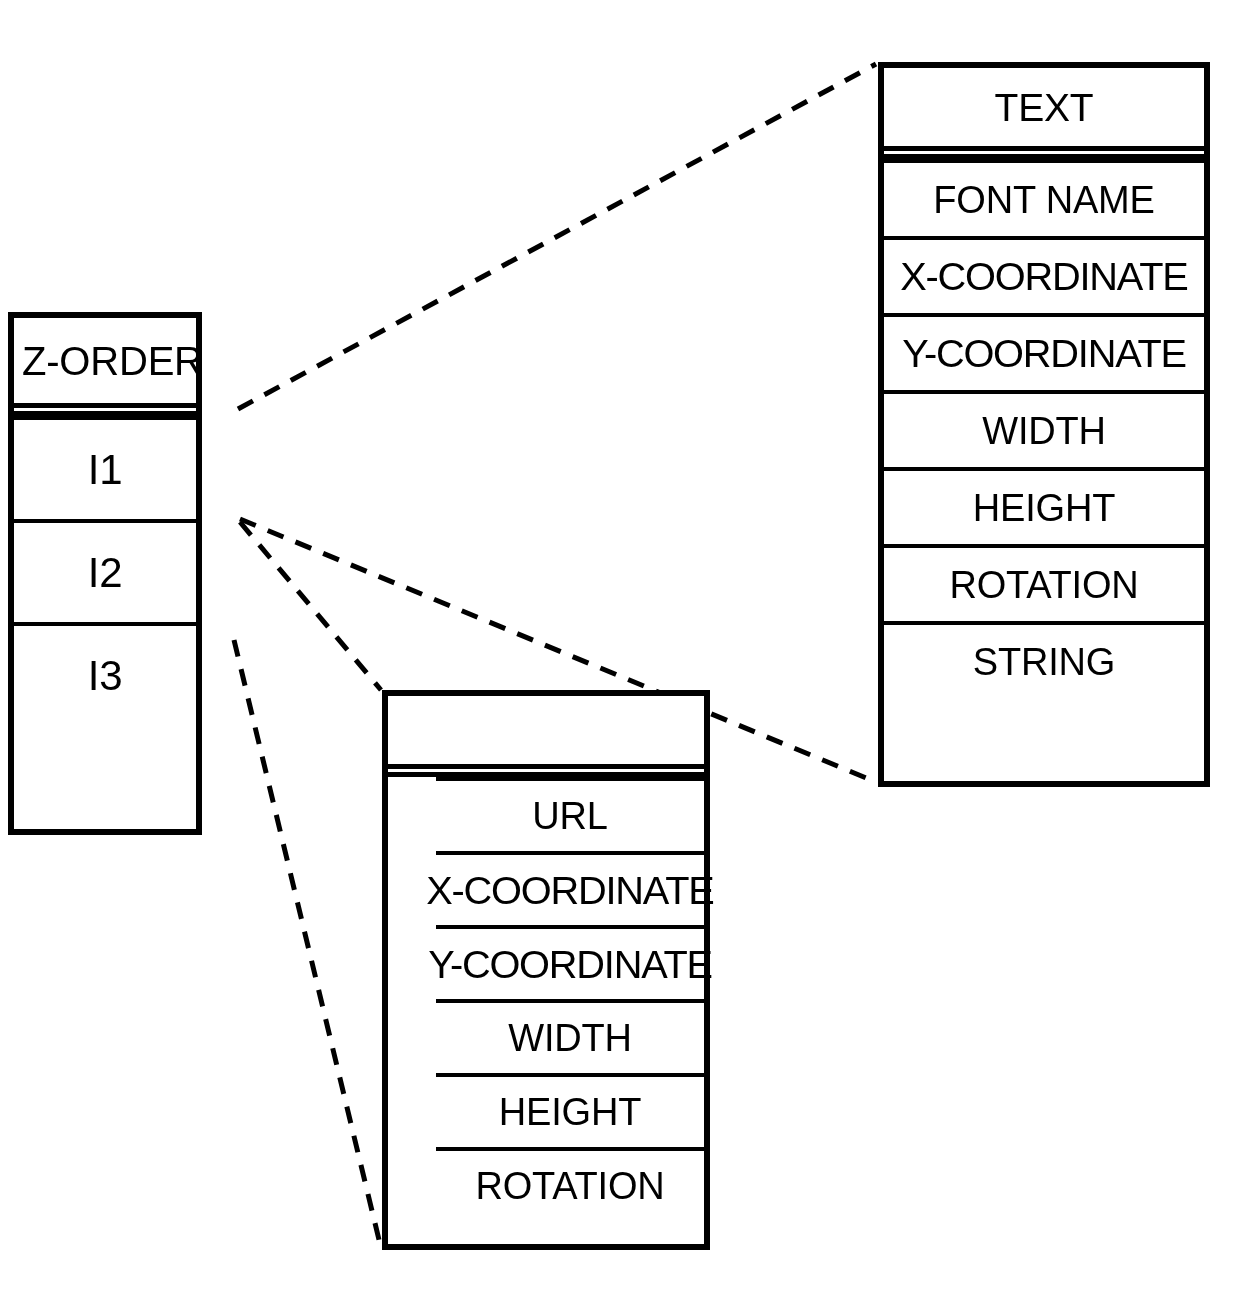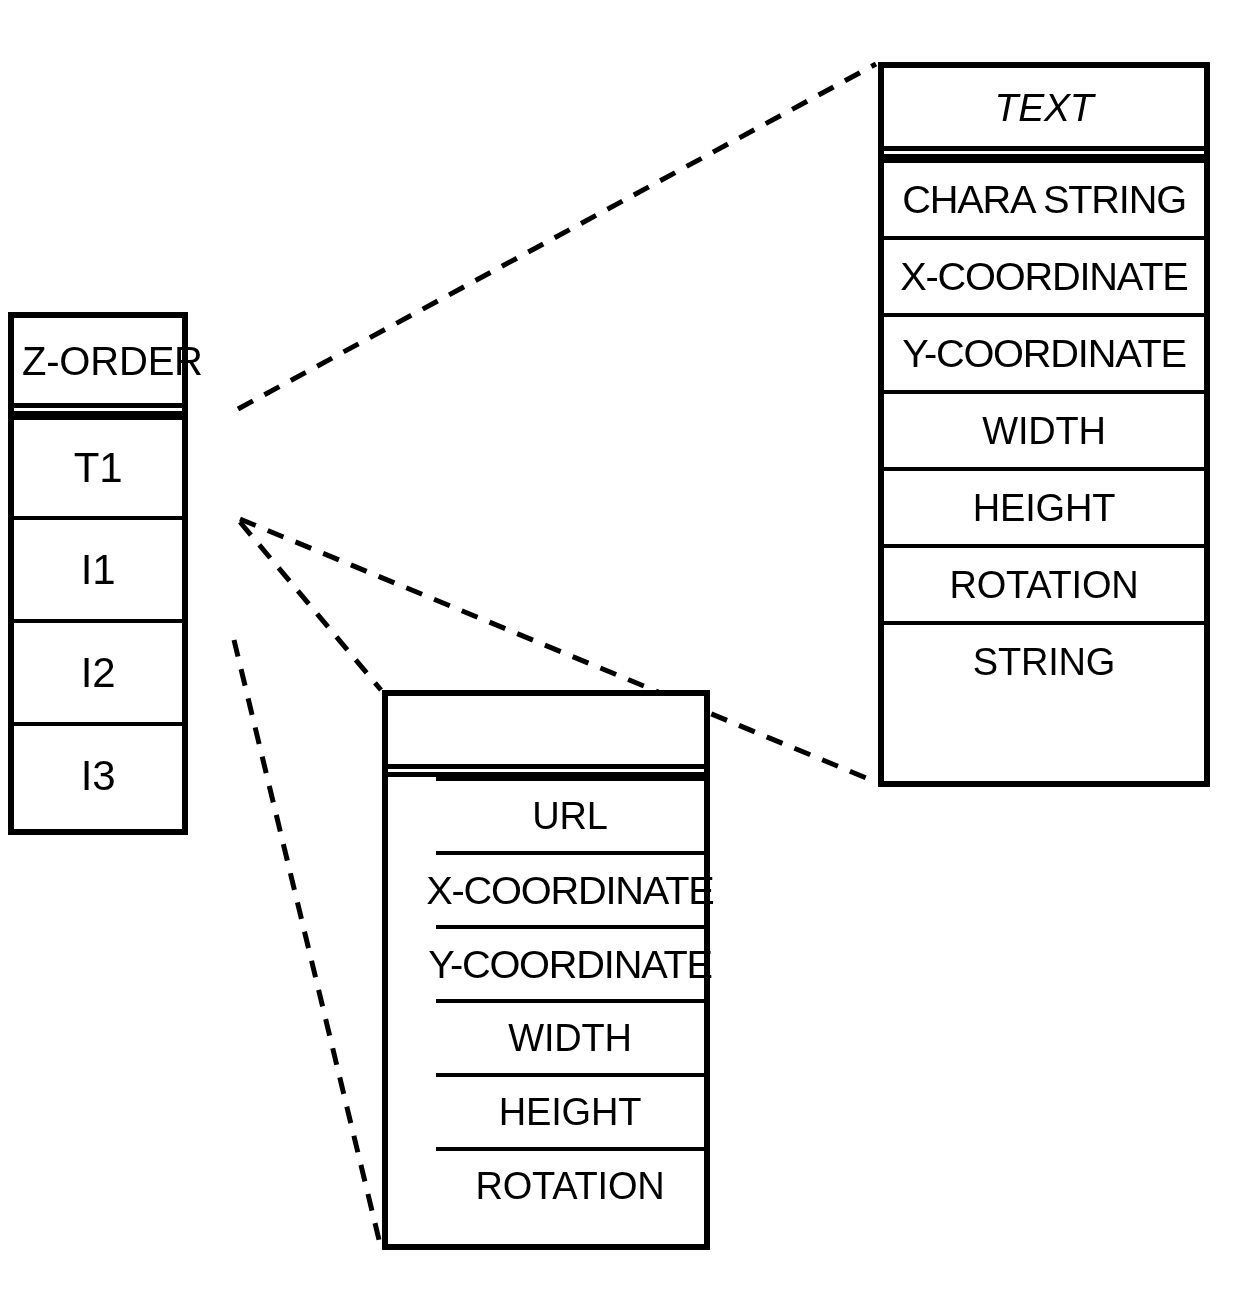--- a/index.html
+++ b/index.html
@@ -63,21 +63,21 @@
   .row-label {
     display: block;
     line-height: 1;
     letter-spacing: -0.2px;
   }
 
   
   #zorder-table {
     left: 8px;
     top: 312px;
-    width: 180px;
+    width: 194px;
     height: 523px;
   }
   #zorder-table .entity-row.title-cell {
     height: 85px;
     justify-content: flex-start;
     padding-left: 8px;
   }
   #zorder-table .entity-row.title-cell .row-label {
     font-size: 40px;
   }
@@ -94,21 +94,20 @@
 
   
   #text-table {
     left: 878px;
     top: 62px;
     width: 332px;
     height: 725px;
   }
   #text-table .entity-row.title-cell {
     height: 78px;
-    font-style: italic;
   }
   #text-table .entity-row.title-cell .row-label {
     font-size: 39px;
   }
   #text-table .entity-row.data-row {
     height: 77px;
   }
   #text-table .entity-row.data-row .row-label {
     font-size: 38px;
   }
@@ -155,41 +154,38 @@
     <line x1="240" y1="522" x2="381" y2="690" stroke="#000000" stroke-width="5" stroke-dasharray="17 13" stroke-linecap="butt"></line>
 
     <line x1="234" y1="640" x2="381" y2="1248" stroke="#000000" stroke-width="5" stroke-dasharray="17 13" stroke-linecap="butt"></line>
   </svg>
 
   <div class="entity-box" id="zorder-table">
     <div class="entity-row title-cell">
       <span class="row-label">Z-ORDER</span>
     </div>
     <div class="title-separator"></div>
-    <div class="entity-row data-row">
-      <span class="row-label">T1</span>
-    </div>
     <div class="entity-row data-row tall">
       <span class="row-label">I1</span>
     </div>
     <div class="entity-row data-row tall">
       <span class="row-label">I2</span>
     </div>
     <div class="entity-row data-row tall">
       <span class="row-label">I3</span>
     </div>
   </div>
 
   <div class="entity-box" id="text-table">
     <div class="entity-row title-cell">
       <span class="row-label">TEXT</span>
     </div>
     <div class="title-separator"></div>
-    <div class="entity-row data-row wide-label">
-      <span class="row-label">CHARA STRING</span>
+    <div class="entity-row data-row">
+      <span class="row-label">FONT NAME</span>
     </div>
     <div class="entity-row data-row wide-label">
       <span class="row-label">X-COORDINATE</span>
     </div>
     <div class="entity-row data-row wide-label">
       <span class="row-label">Y-COORDINATE</span>
     </div>
     <div class="entity-row data-row">
       <span class="row-label">WIDTH</span>
     </div>

